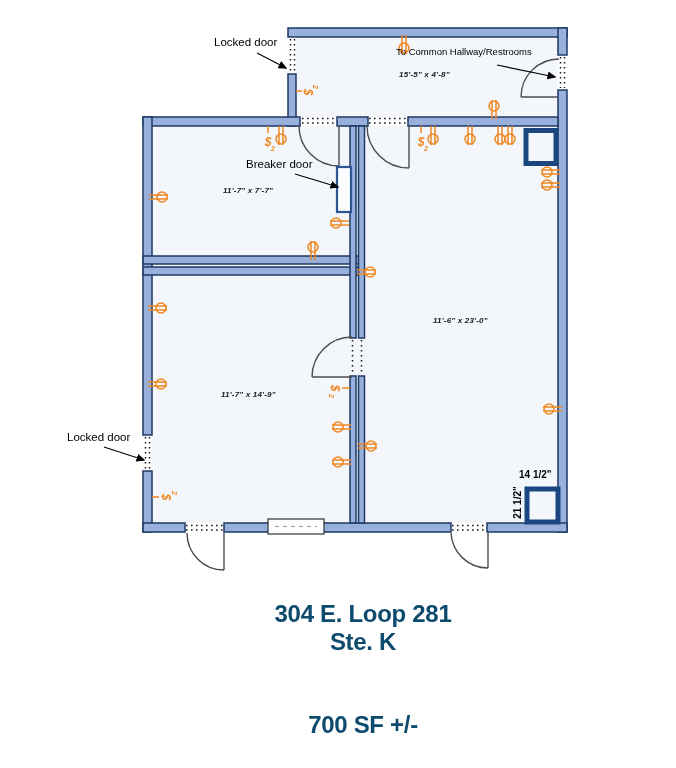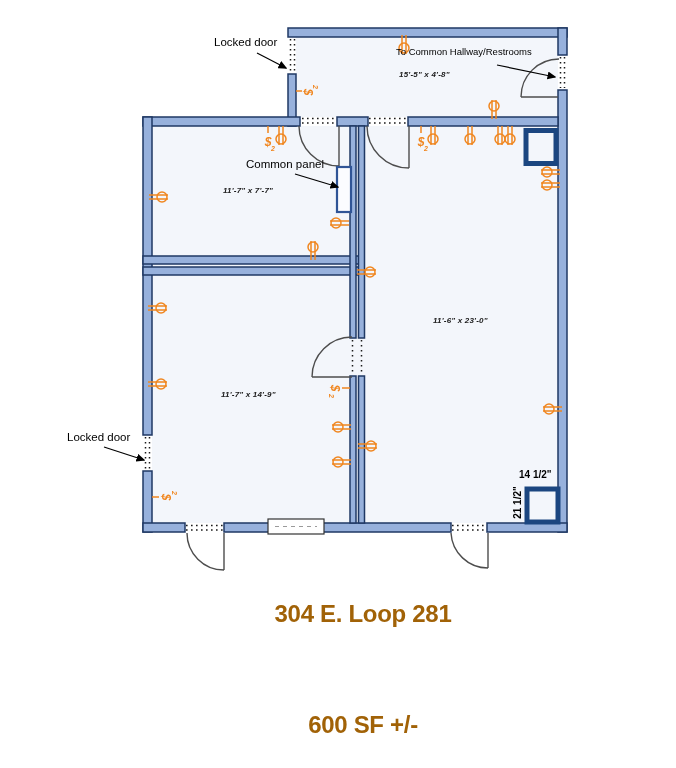--- a/index.html
+++ b/index.html
@@ -24,21 +24,21 @@
   .ocirc{stroke:var(--symbol-orange);stroke-width:1.5;fill:none;}
   .otext{fill:var(--symbol-orange);font:italic bold 12px "Liberation Sans",sans-serif;}
   .otext.small{font:italic bold 7px "Liberation Sans",sans-serif;}
   .lbl{position:absolute;color:var(--text-black);font-weight:normal;font-size:11.5px;white-space:nowrap;}
   .lbl.sm{font-size:9.5px;}
   .dim{position:absolute;color:#1a1a1a;font-style:italic;font-weight:600;font-size:8px;
        letter-spacing:.2px;white-space:nowrap;}
   .chase-lbl{position:absolute;color:#000;font-weight:bold;font-size:10px;white-space:nowrap;}
   .rot{width:44px;text-align:center;transform:rotate(-90deg);}
   .addr{position:absolute;left:363px;transform:translateX(-50%);text-align:center;
-        font-weight:bold;font-size:24px;letter-spacing:-0.3px;line-height:27.5px;color:#a16207;white-space:nowrap;}
+        font-weight:bold;font-size:24px;letter-spacing:-0.3px;line-height:27.5px;color:#0c4a6e;white-space:nowrap;}
 </style>
 </head>
 <body>
 
 <div class="canvas">
 
   <svg width="676" height="580" viewBox="0 0 676 580">
     <defs>
       <marker id="ah" markerWidth="9" markerHeight="8" refX="7.5" refY="4" orient="auto" markerUnits="userSpaceOnUse">
         <path d="M0,0 L9,4 L0,8 Z" fill="#000"></path>
@@ -172,26 +172,27 @@
       <path class="arrow" d="M257,53 L286,68" marker-end="url(#ah)"></path>
       <path class="arrow" d="M497,65 L555,77" marker-end="url(#ah)"></path>
       <path class="arrow" d="M295,174 L338,187" marker-end="url(#ah)"></path>
       <path class="arrow" d="M104,447 L144,460" marker-end="url(#ah)"></path>
     </g>
   </svg>
 
   <div class="lbl" style="left:214px;top:36px;">Locked door</div>
   <div class="lbl sm" style="left:396px;top:46px;">To Common Hallway/Restrooms</div>
   <div class="dim" style="left:399px;top:70px;">15'-5" x 4'-8"</div>
-  <div class="lbl" style="left:246px;top:158px;">Common panel</div>
+  <div class="lbl" style="left:246px;top:158px;">Breaker door</div>
   <div class="dim" style="left:223px;top:186px;">11'-7" x 7'-7"</div>
   <div class="dim" style="left:433px;top:316px;">11'-6" x 23'-0"</div>
   <div class="dim" style="left:221px;top:390px;">11'-7" x 14'-9"</div>
   <div class="lbl" style="left:67px;top:431px;">Locked door</div>
   <div class="chase-lbl" style="left:519px;top:469px;">14 1/2"</div>
   <div class="chase-lbl rot" style="left:495px;top:497px;">21 1/2"</div>
 
   <div class="addr" style="top:600px;">
     <div>304 E. Loop 281</div>
+    <div>Ste. K</div>
   </div>
-  <div class="addr" style="top:711px;">600 SF +/-</div>
+  <div class="addr" style="top:711px;">700 SF +/-</div>
 
 </div>
 
 </body></html>

